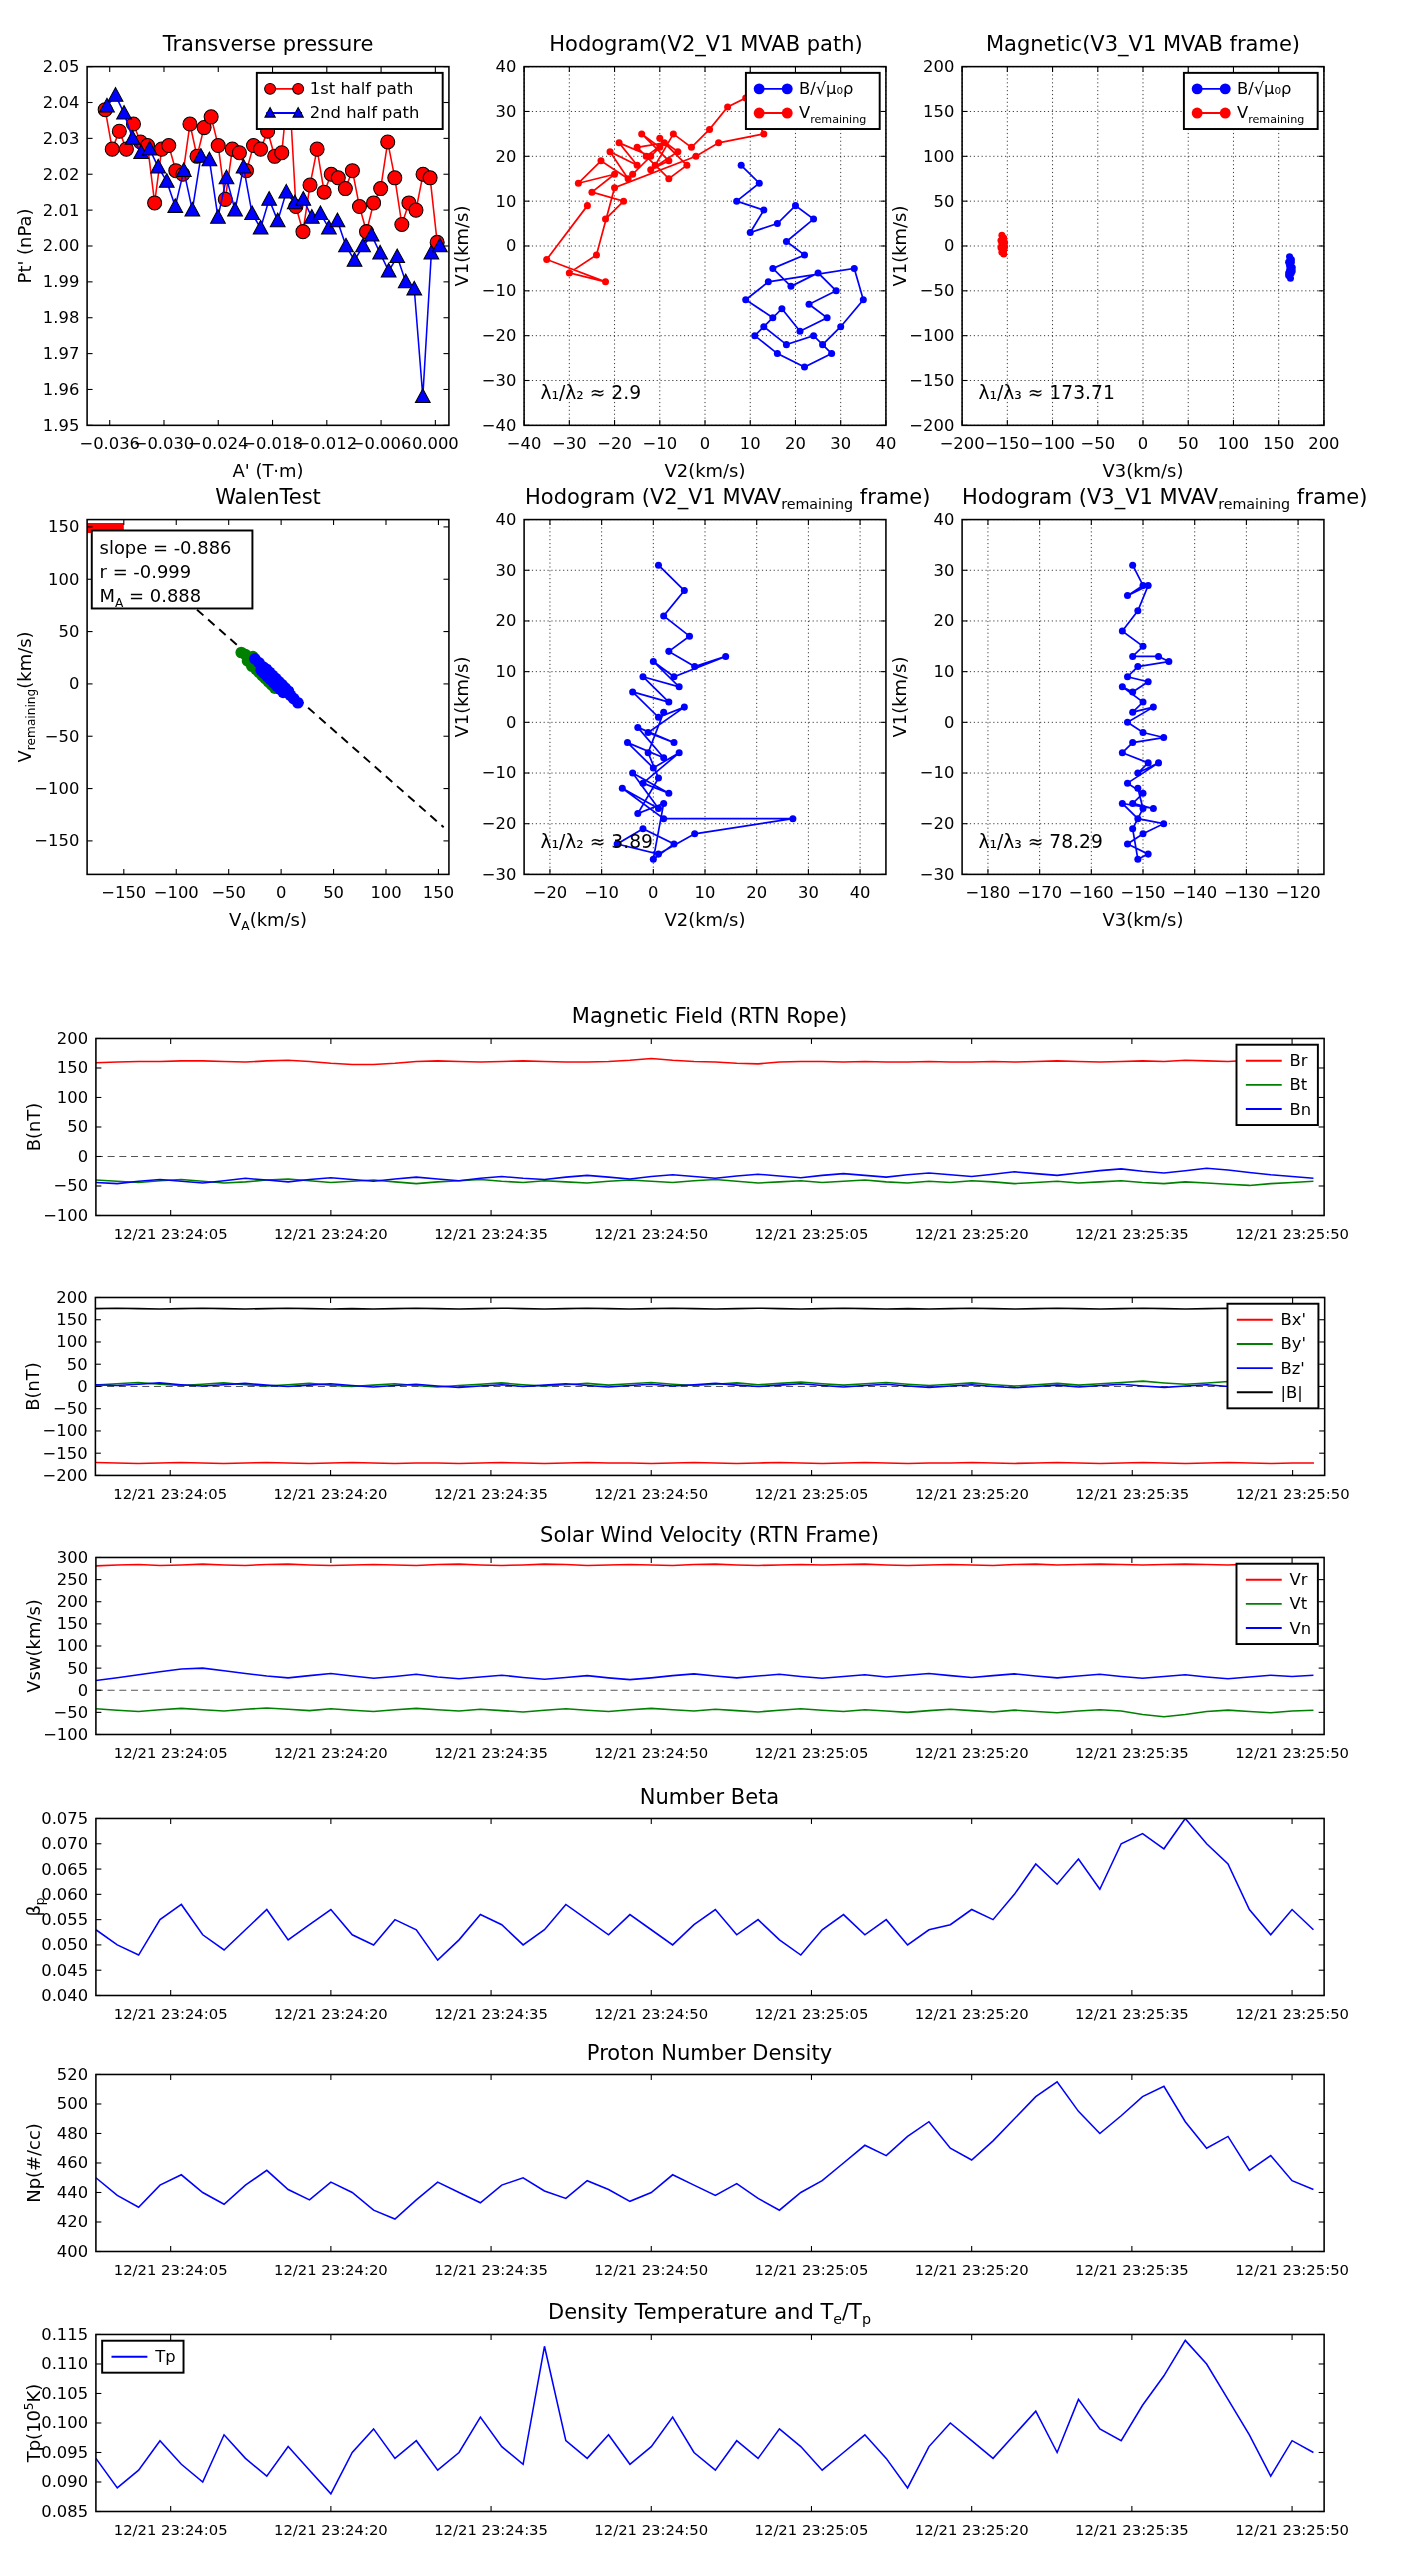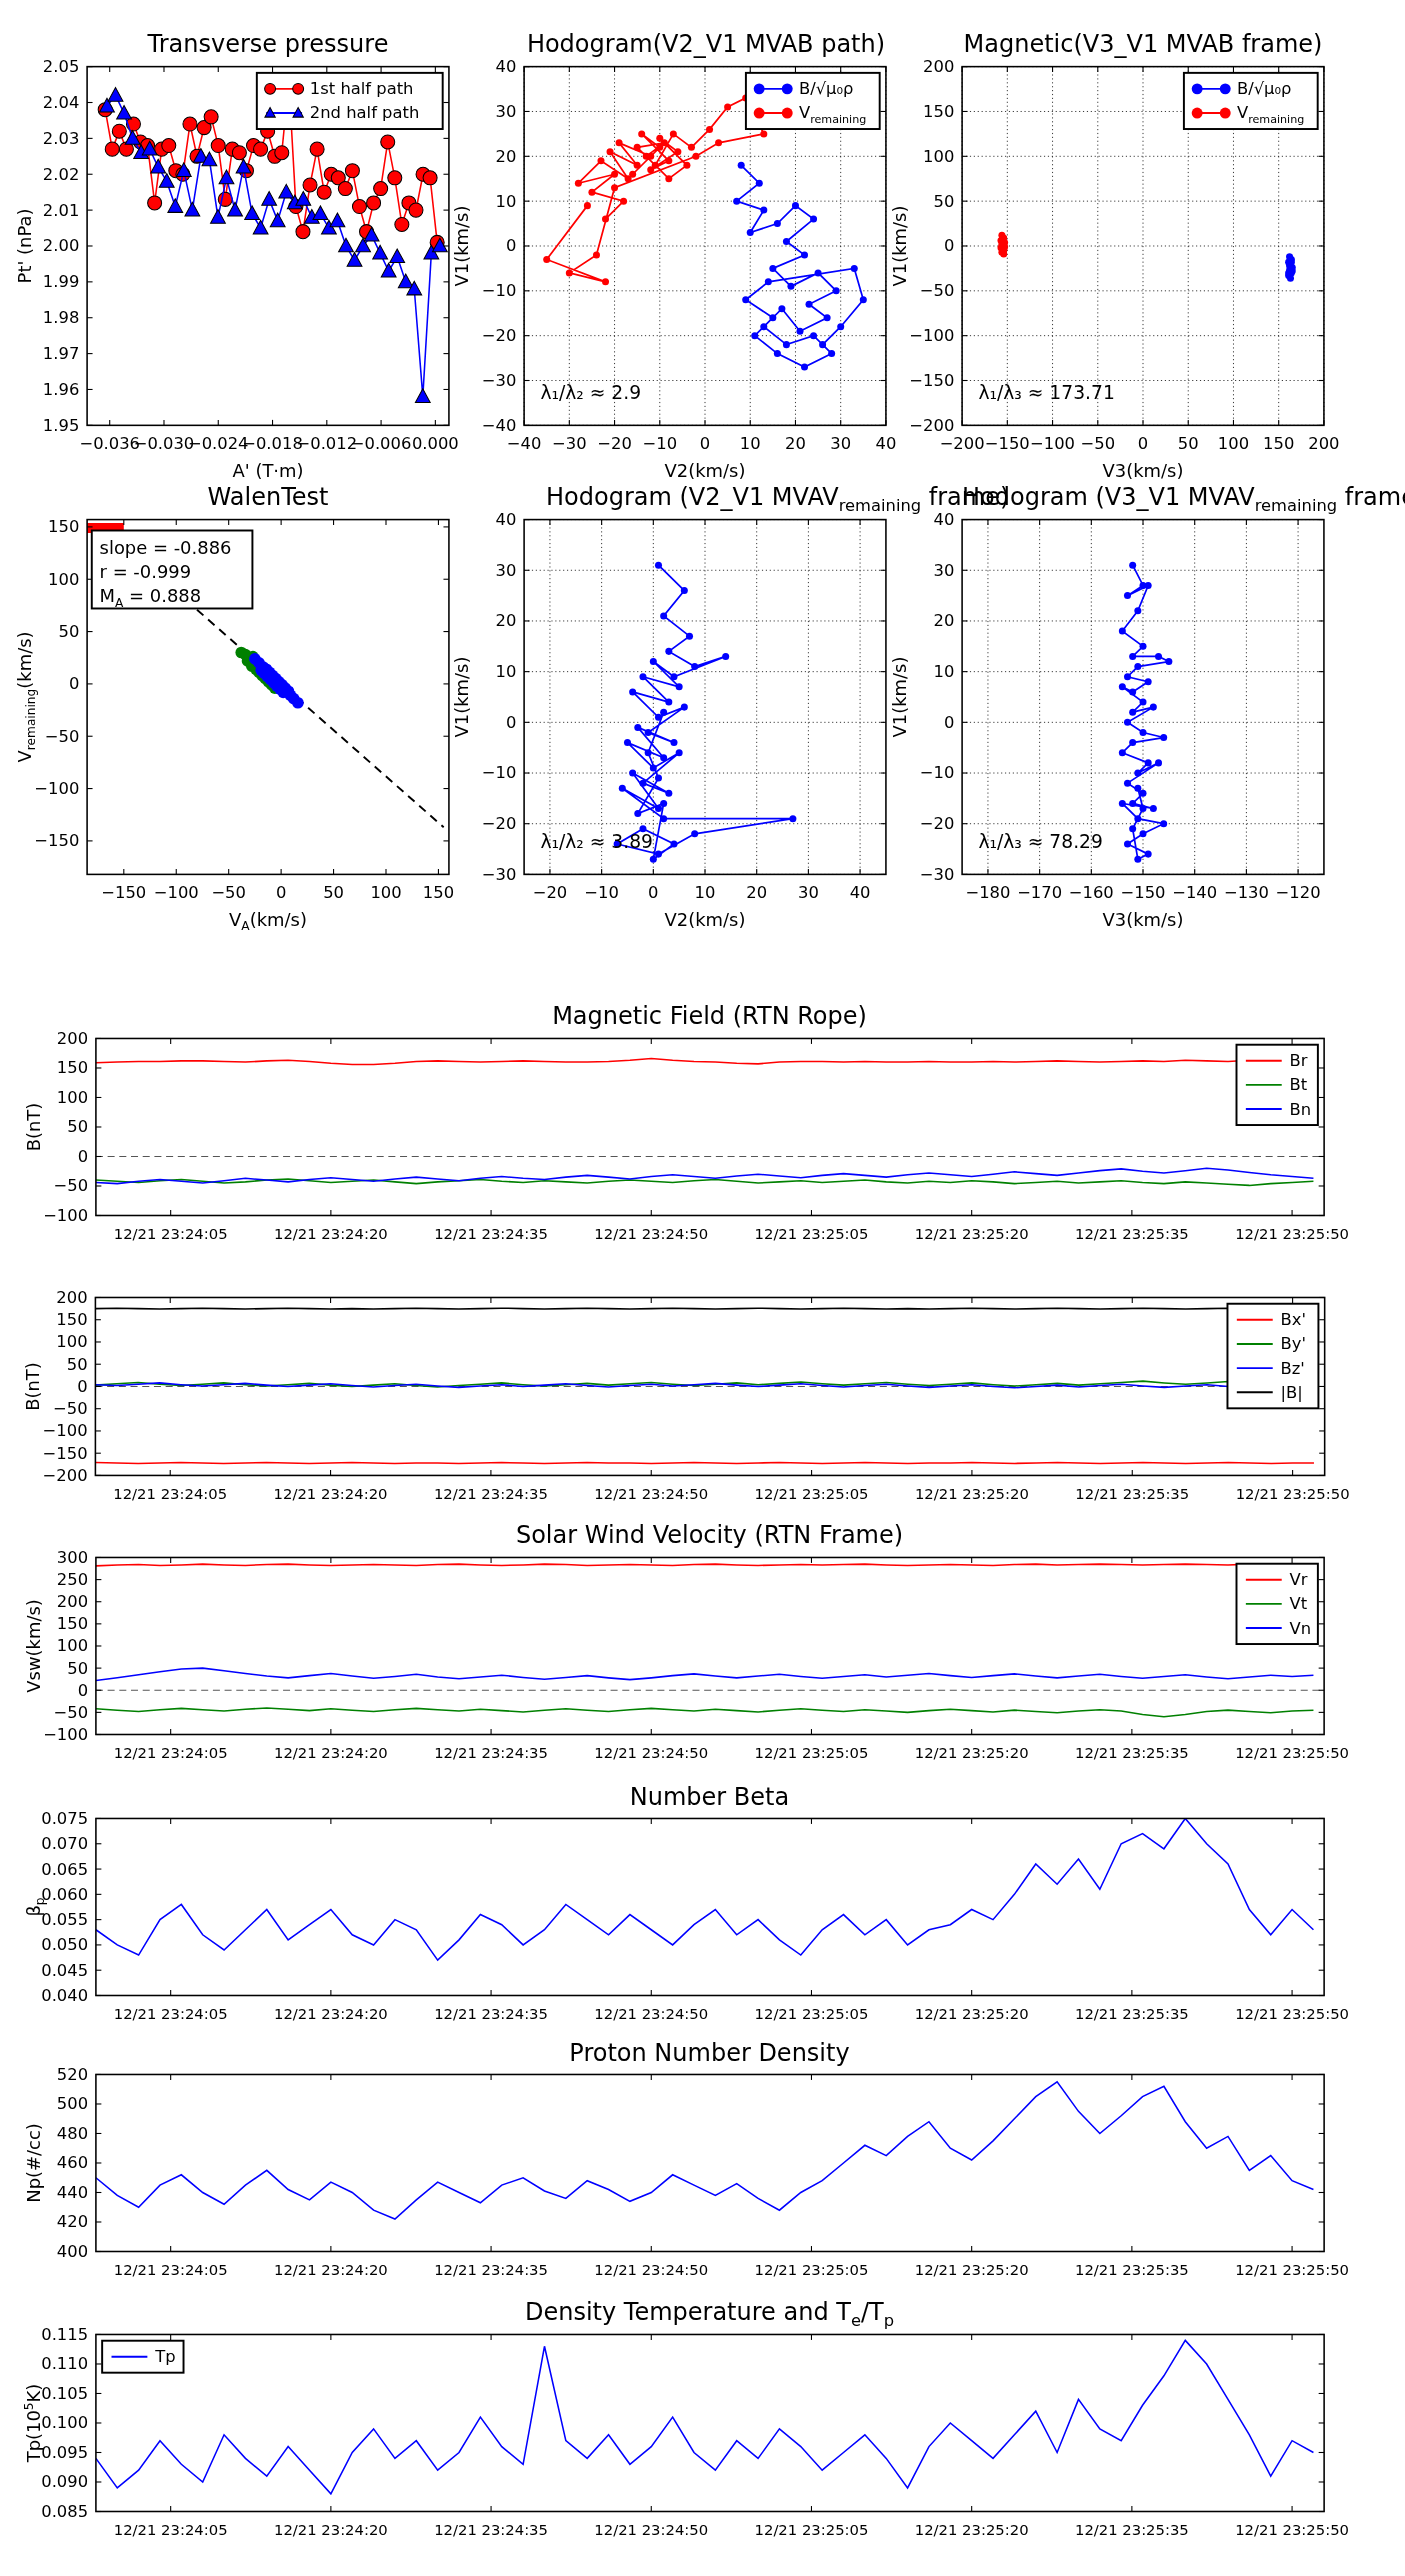--- a/index.html
+++ b/index.html
@@ -1,31 +1,31 @@
 <!DOCTYPE html>
 <html style="font-size:12.5px"><head>
 <meta charset="utf-8">
 <style>
   html,body{margin:0;padding:0;background:#fff;}
   #figure{position:relative;width:1405px;height:2576px;background:#ffffff;overflow:hidden;
           font-family:"DejaVu Sans","Liberation Sans",sans-serif;}
   .mount{position:absolute;}
-  .plot-title{position:absolute;text-align:center;font-size:24px;color:#000;height:28px;line-height:28px;white-space:nowrap;}
+  .plot-title{position:absolute;text-align:center;font-size:21px;color:#000;height:28px;line-height:28px;white-space:nowrap;}
   .plot-title sub{font-size:68%;}
   svg text{font-family:"DejaVu Sans","Liberation Sans",sans-serif;}
 </style>
 </head>
 <body>
 
 <div id="figure">
   <div class="plot-title" style="left: 87px; top: 30px; width: 362px;"><span>Transverse pressure</span></div>
   <div class="plot-title" style="left: 525px; top: 30px; width: 362px;"><span>Hodogram(V2_V1 MVAB path)</span></div>
   <div class="plot-title" style="left: 962px; top: 30px; width: 362px;"><span>Magnetic(V3_V1 MVAB frame)</span></div>
   <div class="plot-title" style="left: 87px; top: 483px; width: 362px;"><span>WalenTest</span></div>
-  <div class="plot-title" style="left: 525px; top: 483px; width: 362px; margin-left: 21px;"><span>Hodogram (V2_V1 MVAV</span><sub>remaining</sub><span> frame)</span></div>
+  <div class="plot-title" style="left: 525px; top: 483px; width: 362px;"><span>Hodogram (V2_V1 MVAV</span><sub>remaining</sub><span> frame)</span></div>
   <div class="plot-title" style="left: 962px; top: 483px; width: 362px;"><span>Hodogram (V3_V1 MVAV</span><sub>remaining</sub><span> frame)</span></div>
   <div class="plot-title" style="left: 95px; top: 1002px; width: 1229px;"><span>Magnetic Field (RTN Rope)</span></div>
   <div class="plot-title" style="left: 95px; top: 1521px; width: 1229px;"><span>Solar Wind Velocity (RTN Frame)</span></div>
   <div class="plot-title" style="left: 95px; top: 1783px; width: 1229px;"><span>Number Beta</span></div>
   <div class="plot-title" style="left: 95px; top: 2039px; width: 1229px;"><span>Proton Number Density</span></div>
   <div class="plot-title" style="left: 95px; top: 2298px; width: 1229px;"><span>Density Temperature and T</span><sub>e</sub><span>/T</span><sub>p</sub></div>
 
   <div class="mount" id="mount-transverse-pressure" style="left: 6.2px; top: 54px; width: 471px; height: 437px;"><svg width="471" height="437" viewBox="0 0 604 560">
         <clipPath id="cp-transverse-pressure">
           <rect x="104" y="16" width="464" height="460"></rect>

